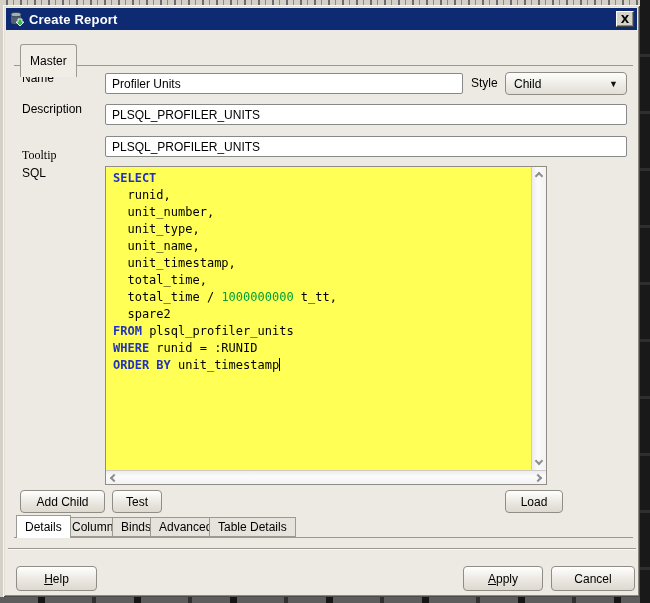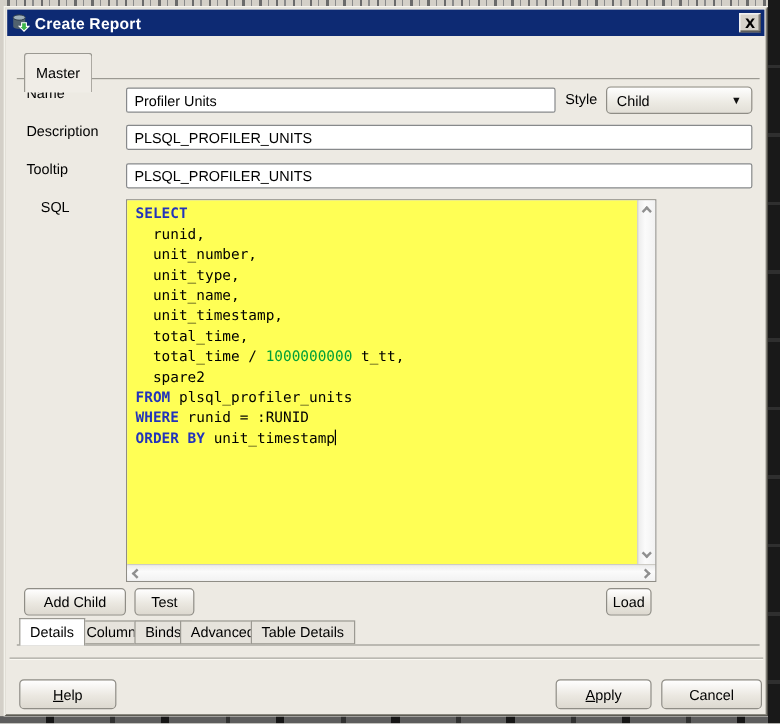--- a/index.html
+++ b/index.html
@@ -175,24 +175,24 @@
   <input class="txt-input" style="left: 105px; top: 73px; width: 358px;" value="Profiler Units">
   <div class="fld-label" style="left:471px; top:76px;">Style</div>
   <div class="dropdown">
     <span>Child</span>
     <span class="arrow">▼</span>
   </div>
 
   <div class="fld-label" style="top:102px;">Description</div>
   <input class="txt-input" style="left: 105px; top: 104px; width: 522px;" value="PLSQL_PROFILER_UNITS">
 
-  <div class="fld-label" style="top:134px;">Tooltip</div>
+  <div class="fld-label" style="top:148px;font-family:Liberation Serif, serif;">Tooltip</div>
   <input class="txt-input" style="left: 105px; top: 136px; width: 522px;" value="PLSQL_PROFILER_UNITS">
 
-  <div class="fld-label" style="top:166px;margin-left:12px;">SQL</div>
+  <div class="fld-label" style="top:166px;">SQL</div>
   <div class="sql-panel">
     <div class="sql-area">
         <div class="sql-line"><span class="tok-kw">SELECT</span></div>
         <div class="sql-line"><span class="tok-txt">  runid,</span></div>
         <div class="sql-line"><span class="tok-txt">  unit_number,</span></div>
         <div class="sql-line"><span class="tok-txt">  unit_type,</span></div>
         <div class="sql-line"><span class="tok-txt">  unit_name,</span></div>
         <div class="sql-line"><span class="tok-txt">  unit_timestamp,</span></div>
         <div class="sql-line"><span class="tok-txt">  total_time,</span></div>
         <div class="sql-line"><span class="tok-txt">  total_time / </span><span class="tok-num">1000000000</span><span class="tok-txt"> t_tt,</span></div>
@@ -210,21 +210,21 @@
       <span class="chev chev-right"></span>
     </div>
   </div>
 
   <div class="btn" style="left:20px; top:490px; width:85px;text-align:right;">
     <span>Add Child</span>
   </div>
   <div class="btn" style="left:112px; top:490px; width:50px;">
     <span>Test</span>
   </div>
-  <div class="btn" style="left:505px; top:490px; width:38px;">
+  <div class="btn" style="left:505px; top:490px; width:58px;">
     <span>Load</span>
   </div>
 
   <div class="btab selected" style="left:16px;">
       <span>Details</span>
     </div>
   <div class="btab" style="left:63px;">
       <span>Columns</span>
     </div>
   <div class="btab" style="left:112px;">

